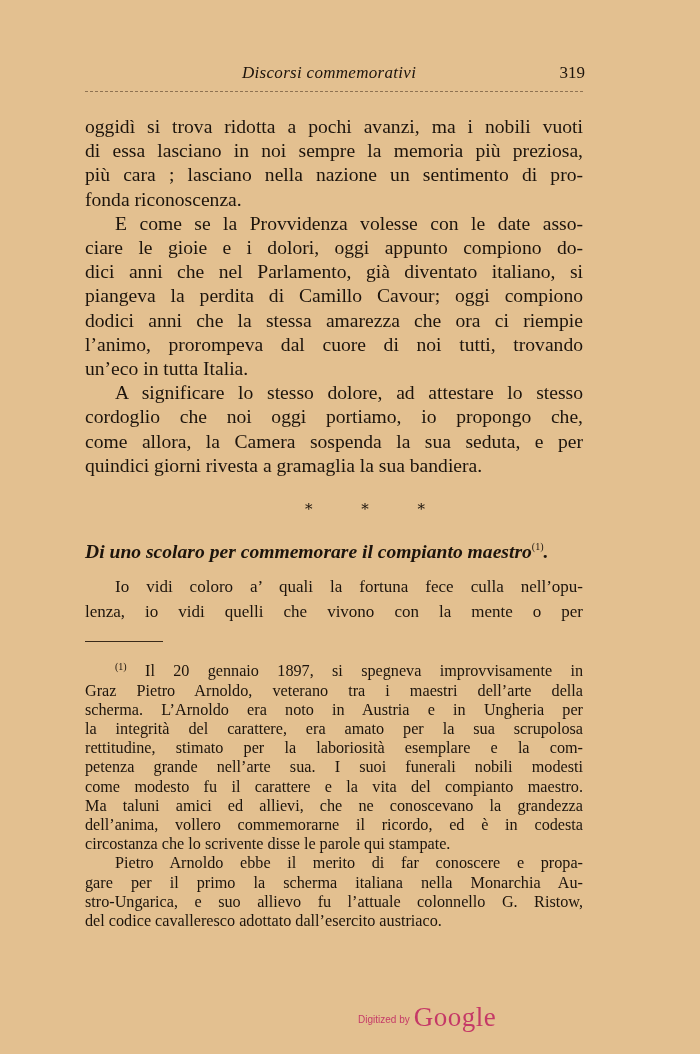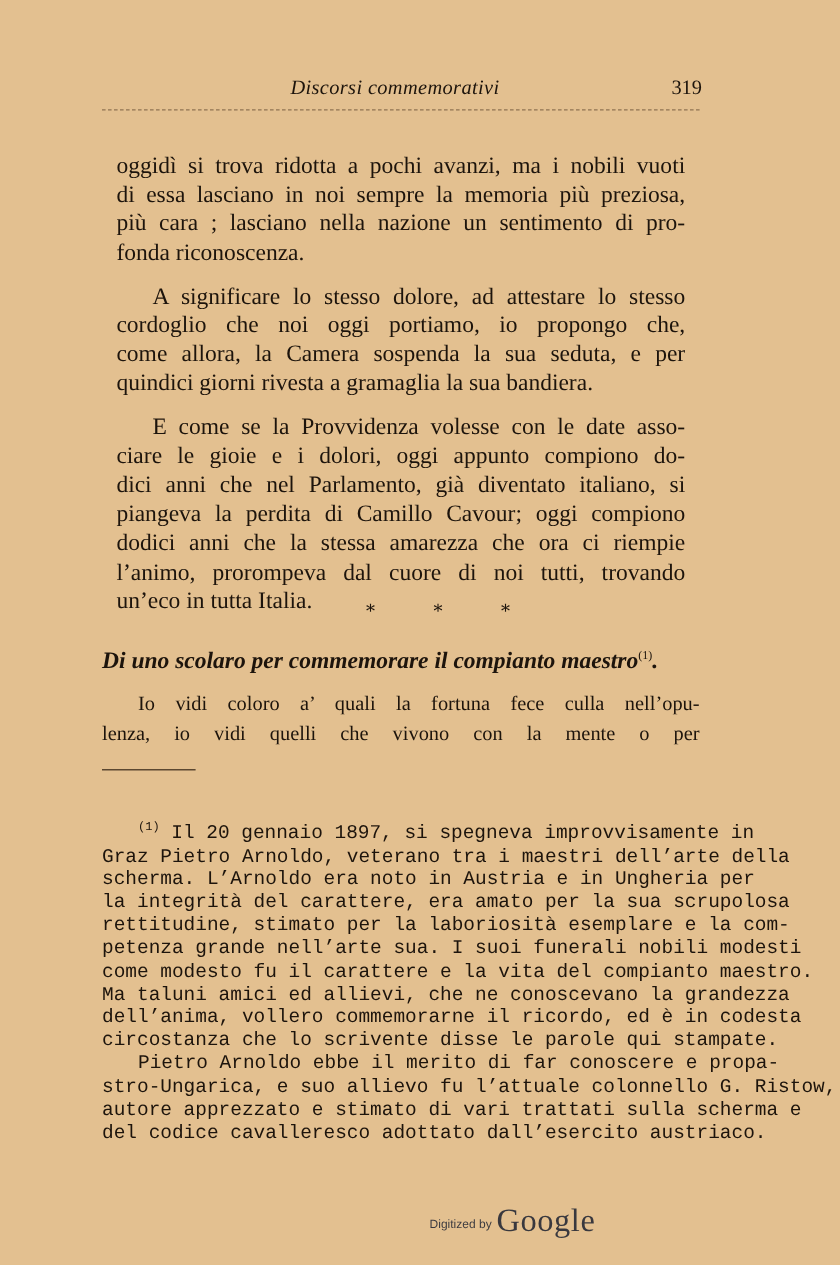--- a/index.html
+++ b/index.html
@@ -29,21 +29,21 @@
     position: absolute; left: 70px; top: 91px; width: 498px; height: 0;
     border-top: 1px dashed #6c5338; opacity: 0.7;
   }
 
   .body-text {
     position: absolute; left: 70px; top: 115px; width: 498px;
     font-family: "Liberation Serif", serif;
     font-size: 19.6px; line-height: 24.2px;
     text-align: justify;
   }
-  .body-text p { margin: 12px; }
+  .body-text p { margin: 0; }
   .line { display: block; text-align-last: justify; white-space: nowrap; }
   .line.last { text-align-last: left; text-align: center; }
   .indent { text-indent: 30px; }
 
   .stars {
     position: absolute; left: 0; top: 500px; width: 700px; text-align: center;
     font-size: 15px; letter-spacing: 22px; padding-left: 22px; box-sizing: border-box;
   }
   .section-title {
     position: absolute; left: 70px; top: 541px; width: 500px;
@@ -55,26 +55,26 @@
     position: absolute; left: 70px; top: 574px; width: 498px;
     font-family: "Liberation Serif", serif;
     font-size: 17px; line-height: 25px;
   }
   .footnote-rule {
     position: absolute; left: 70px; top: 641px; width: 78px; height: 0;
     border-top: 1px solid #3a2a1a;
   }
   .footnote {
     position: absolute; left: 70px; top: 657px; width: 498px;
-    font-family: Liberation Mono, monospace;
-    font-size: 16.2px; line-height: 19.2px; margin-top: 24px;
+    font-family: Liberation Serif, serif;
+    font-size: 16.2px; line-height: 19.2px;
   }
   .watermark {
     position: absolute; left: 343px; top: 1002px;
-    color: #0f172a; opacity: 0.8;
+    color: #be185d; opacity: 0.8;
     font-family: "Liberation Serif", serif;
   }
   .watermark .digitized { font-family: "Liberation Sans", sans-serif; font-size: 10px; vertical-align: 3px; }
   .watermark .google { font-size: 27px; letter-spacing: 0.5px; }
 </style>
 </head>
 <body>
 
 <div class="page">
 
@@ -85,33 +85,33 @@
   <div class="head-rule"></div>
 
   <div class="body-text">
     <p>
       <span class="line">oggidì si trova ridotta a pochi avanzi, ma i nobili vuoti</span>
       <span class="line">di essa lasciano in noi sempre la memoria più preziosa,</span>
       <span class="line">più cara ; lasciano nella nazione un sentimento di pro-</span>
       <span class="line last">fonda riconoscenza.</span>
     </p>
     <p>
-      <span class="line indent">A significare lo stesso dolore, ad attestare lo stesso</span>
-      <span class="line">cordoglio che noi oggi portiamo, io propongo che,</span>
-      <span class="line">come allora, la Camera sospenda la sua seduta, e per</span>
-      <span class="line last">quindici giorni rivesta a gramaglia la sua bandiera.</span>
-    </p>
-    <p>
       <span class="line indent">E come se la Provvidenza volesse con le date asso-</span>
       <span class="line">ciare le gioie e i dolori, oggi appunto compiono do-</span>
       <span class="line">dici anni che nel Parlamento, già diventato italiano, si</span>
       <span class="line">piangeva la perdita di Camillo Cavour; oggi compiono</span>
       <span class="line">dodici anni che la stessa amarezza che ora ci riempie</span>
       <span class="line">l’animo, prorompeva dal cuore di noi tutti, trovando</span>
       <span class="line last">un’eco in tutta Italia.</span>
+    </p>
+    <p>
+      <span class="line indent">A significare lo stesso dolore, ad attestare lo stesso</span>
+      <span class="line">cordoglio che noi oggi portiamo, io propongo che,</span>
+      <span class="line">come allora, la Camera sospenda la sua seduta, e per</span>
+      <span class="line last">quindici giorni rivesta a gramaglia la sua bandiera.</span>
     </p>
   </div>
 
   <div class="stars">
     <span>* * *</span>
   </div>
 
   <div class="section-title">
     <span>Di uno scolaro per commemorare il compianto maestro</span><sup>(1)</sup><span>.</span>
   </div>
@@ -128,22 +128,22 @@
     <span class="line">Graz Pietro Arnoldo, veterano tra i maestri dell’arte della</span>
     <span class="line">scherma. L’Arnoldo era noto in Austria e in Ungheria per</span>
     <span class="line">la integrità del carattere, era amato per la sua scrupolosa</span>
     <span class="line">rettitudine, stimato per la laboriosità esemplare e la com-</span>
     <span class="line">petenza grande nell’arte sua. I suoi funerali nobili modesti</span>
     <span class="line">come modesto fu il carattere e la vita del compianto maestro.</span>
     <span class="line">Ma taluni amici ed allievi, che ne conoscevano la grandezza</span>
     <span class="line">dell’anima, vollero commemorarne il ricordo, ed è in codesta</span>
     <span class="line last">circostanza che lo scrivente disse le parole qui stampate.</span>
     <span class="line indent">Pietro Arnoldo ebbe il merito di far conoscere e propa-</span>
+    <span class="line">gare per il primo la scherma italiana nella Monarchia Au-</span>
     <span class="line">stro-Ungarica, e suo allievo fu l’attuale colonnello G. Ristow,</span>
-    <span class="line">autore apprezzato e stimato di vari trattati sulla scherma e</span>
     <span class="line last">del codice cavalleresco adottato dall’esercito austriaco.</span>
   </div>
 
   <div class="watermark">
     <span class="digitized">Digitized by</span>
     <span class="google">Google</span>
   </div>
 
 </div>
 

